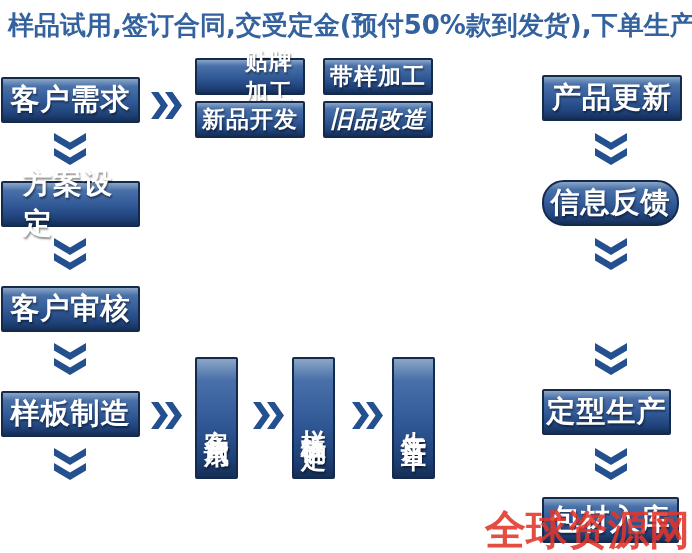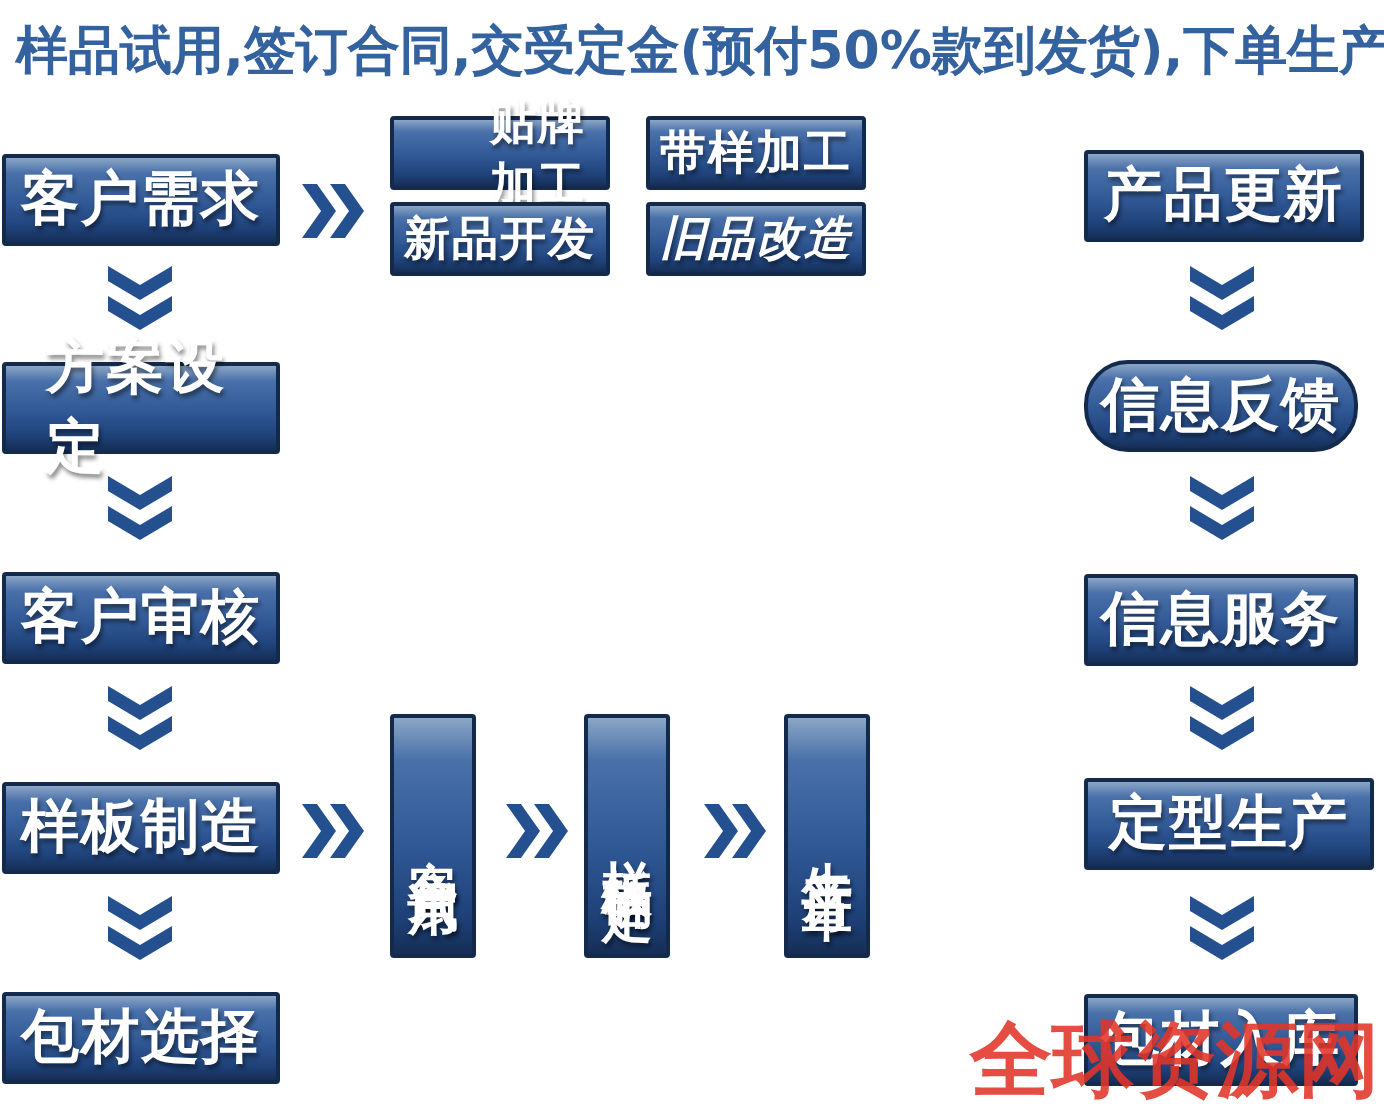--- a/index.html
+++ b/index.html
@@ -27,21 +27,21 @@
     text-shadow:1px 2px 2px rgba(0,0,0,.45);
   }
   .hbox{width:139px;height:46px;font-size:29px;letter-spacing:1px;}
   .gbox{width:110px;height:37px;font-size:23px;letter-spacing:1px;}
   .vbox{width:43px;height:122px;font-size:25px;writing-mode:vertical-rl;letter-spacing:5px;padding-top:4px;}
   
   .l1{left:1px;top:77px;}  .l2{left:1px;top:181px;padding-left:20px;}  .l3{left:1px;top:286px;}
   .l4{left:1px;top:391px;} .l5{left:1px;top:496px;}
   
   .r1{left:542px;top:75px;width:140px;}  .r2{left:542px;top:180px;width:137px;border-radius:22px;}
-  .r3{left:542px;top:287px;width:137px;} .r4{left:542px;top:389px;width:145px;}
+  .r3{left:542px;top:287px;width:137px;} .r4{left:542px;top:389px;width:129px;}
   .r5{left:542px;top:497px;width:137px;}
   
   .g1{left:195px;top:58px;padding-left:48px;}  .g2{left:323px;top:58px;}
   .g3{left:195px;top:101px;} .g4{left:323px;top:101px;font-style:italic;}
   
   .m1{left:195px;top:357px;} .m2{left:292px;top:357px;} .m3{left:392px;top:357px;}
   
   .chev{position:absolute;}
   .chev-down{width:32px;height:33px;}
   .chev-down span{
@@ -86,21 +86,20 @@
   <div class="box hbox l3">客户审核</div>
   <div class="chev chev-down la3">
       <span class="c1"></span>
       <span class="c2"></span>
     </div>
   <div class="box hbox l4">样板制造</div>
   <div class="chev chev-down la4">
       <span class="c1"></span>
       <span class="c2"></span>
     </div>
-  <div class="box hbox l5">包材选择</div>
 
   <div class="chev chev-right ha0">
       <span class="c1"></span>
       <span class="c2"></span>
     </div>
 
   <div class="box gbox g1">贴牌加工</div>
   <div class="box gbox g3">新品开发</div>
   <div class="box gbox g2">带样加工</div>
   <div class="box gbox g4">旧品改造</div>
@@ -124,21 +123,20 @@
   <div class="box hbox r1">产品更新</div>
   <div class="chev chev-down ra1">
       <span class="c1"></span>
       <span class="c2"></span>
     </div>
   <div class="box hbox r2">信息反馈</div>
   <div class="chev chev-down ra2">
       <span class="c1"></span>
       <span class="c2"></span>
     </div>
-  <div class="box hbox r3">信息服务</div>
   <div class="chev chev-down ra3">
       <span class="c1"></span>
       <span class="c2"></span>
     </div>
   <div class="box hbox r4">定型生产</div>
   <div class="chev chev-down ra4">
       <span class="c1"></span>
       <span class="c2"></span>
     </div>
   <div class="box hbox r5">包材入库</div>

